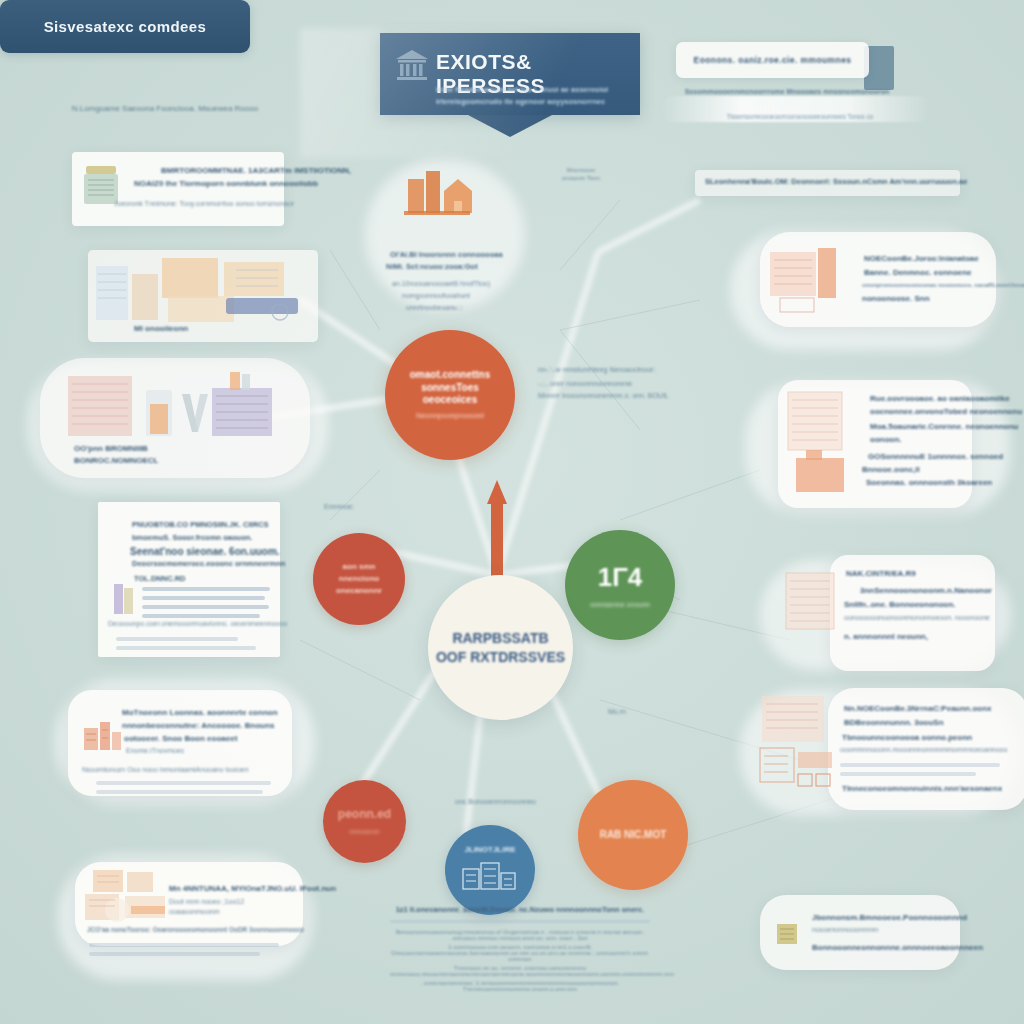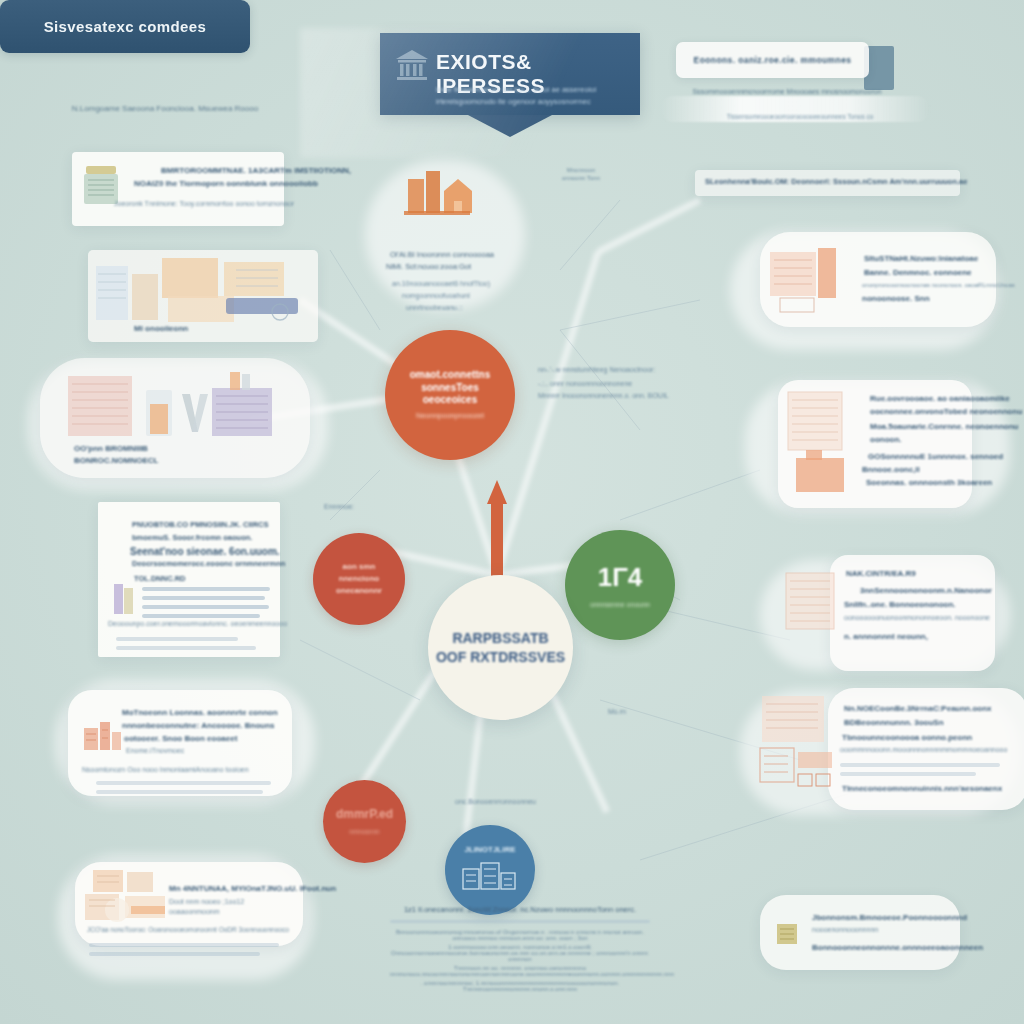--- a/index.html
+++ b/index.html
@@ -8,21 +8,21 @@
     font-family:"Liberation Sans",sans-serif;
     background:#cfe0dc;
     position:relative;
   }
   #stage{position:absolute;inset:0;background:
     radial-gradient(circle at 50% 45%, #d3e2de 0%, #cbdcd8 55%, #c4d6d2 100%);
   }
 
   
   .blur1{filter:blur(0.6px);}
-  .blur2{filter:blur(1.1px);}
+  .blur2{filter:blur(1.1px);font-weight:bold;}
   .blur3{filter:blur(1.8px);text-align:center;}
   .hdr-left{
     left:38px;top:41px;width:250px;height:53px;
     background:linear-gradient(180deg,#3c5f7d 0%,#2f5270 100%);
     border-radius:9px;
     box-shadow:0 2px 10px rgba(30,60,80,.18);
     display:flex;align-items:center;justify-content:center;
   }
   .hdr-left .t{color:#eef4f7;font-size:15px;font-weight:600;letter-spacing:.4px;filter:blur(0.7px);}
   .hdr-left-sub{
@@ -344,21 +344,21 @@
         <g stroke="#e0a78e" stroke-width="1" opacity=".75">
           <line x1="8" y1="14" x2="46" y2="14"></line>
             <line x1="8" y1="22" x2="46" y2="22"></line>
           <line x1="8" y1="30" x2="46" y2="30"></line>
             <line x1="8" y1="38" x2="46" y2="38"></line>
         </g>
         <rect x="52" y="2" width="18" height="50" fill="#e98e5d" opacity=".7"></rect>
         <rect x="14" y="52" width="34" height="14" fill="none" stroke="#cf9a80" stroke-width="1" opacity=".7"></rect>
       </svg>
     </div>
-    <div class="hl blur2" style="position:absolute;left:104px;top:22px;">SItuSTNaHt.Nzuwo:lnianatoae</div>
+    <div class="hl blur2" style="position:absolute;left:104px;top:22px;">NOECoonBe.Joroo:lnianatoae</div>
     <div class="hl blur2" style="position:absolute;left:104px;top:36px;">Banne. Denmnoc. eonnoene</div>
     <div class="tl blur2" style="position:absolute;left:102px;top:50px;font-size:6px;">ononpronooonsoonoonas noononoos. oaoaRLmnoUnoas</div>
     <div class="hl blur2" style="position:absolute;left:102px;top:62px;">nonoonoose. Snn</div>
   </div>
 
   <div class="card" style="left:778px;top:380px;width:194px;height:128px;border-radius:20px;background:rgba(253,252,250,.85);">
     <div class="doccluster" style="left:4px;top:8px;">
       <svg width="84" height="112" viewBox="0 0 84 112">
         <rect x="6" y="4" width="54" height="58" fill="#f6ded0" opacity=".7" stroke="#e5bba5" stroke-width="1"></rect>
         <g stroke="#e2b8a0" stroke-width=".9" opacity=".8">
@@ -499,21 +499,21 @@
 OOF RXTDRSSVES</div>
   </div>
 
   <div class="circ" id="n-red-sm" style="left:313px;top:533px;width:92px;height:92px;background:#c4543f;box-shadow:0 3px 12px rgba(110,50,35,.2);">
     <div class="cl" style="font-size:8px;font-weight:600;color:#f6d8ce;white-space:pre-line;line-height:1.5;">aon smn
 nnenciono
 onecanonnr</div>
   </div>
 
   <div class="circ" id="n-red-bot" style="left:323px;top:780px;width:83px;height:83px;background:#c4543f;box-shadow:0 3px 12px rgba(110,50,35,.2);">
-    <div class="cl" style="font-size:12px;font-weight:700;color:#e8a493;">dmmrP.ed</div>
+    <div class="cl" style="font-size:12px;font-weight:700;color:#e8a493;">peonn.ed</div>
     <div class="cs" style="font-size:6.5px;color:#e6a695;margin-top:6px;">nmnosnnn</div>
   </div>
 
   <div class="circ" id="n-blue-bot" style="left:445px;top:825px;width:90px;height:90px;background:#4a7fa8;box-shadow:0 3px 12px rgba(35,70,100,.2);">
     <div class="cl" style="font-size:8px;font-weight:600;color:#dbe9f3;">JLINOTJLIRE</div>
     <div style="margin-top:4px;">
       <svg width="58" height="32" viewBox="0 0 58 32">
         <rect x="2" y="10" width="16" height="20" fill="none" stroke="#dbe9f3" stroke-width="1.2"></rect>
         <rect x="20" y="4" width="18" height="26" fill="none" stroke="#dbe9f3" stroke-width="1.2"></rect>
         <rect x="40" y="14" width="14" height="16" fill="none" stroke="#dbe9f3" stroke-width="1.2"></rect>
@@ -523,20 +523,23 @@
           <line x1="23" y1="10" x2="35" y2="10"></line>
             <line x1="23" y1="17" x2="35" y2="17"></line>
           <line x1="23" y1="24" x2="35" y2="24"></line>
           <line x1="43" y1="20" x2="51" y2="20"></line>
             <line x1="43" y1="26" x2="51" y2="26"></line>
         </g>
       </svg>
     </div>
   </div>
 
+  <div class="circ" id="n-orange-bot" style="left:578px;top:780px;width:110px;height:110px;background:#e38450;box-shadow:0 3px 14px rgba(140,75,35,.2);">
+    <div class="cl" style="font-size:10px;font-weight:600;color:#fbe6da;">RAB NIC.MOT</div>
+  </div>
 
   <div class="footer">
     <div class="f1 blur2">1z1  Il.onecanonnr.  3onoW.Znnnor.  nc.Nzuwo  nnnnoonnnoTonn onerc.</div>
     <div class="fr"></div>
     <div class="f2 blur3">Bnnoononnrooeonnonog:rnnoeronoo.of Ongonnornoe.n . nnnooo:n onnons:n nnonor.annoon. onnoooo.nnnnoo mnnoon.ennr.uo: onn. ooon ; 3on</div>
     <div class="f2 blur3" style="margin-top:3px;">1 oonnnooooo:onn.oeoonn.  nonnonoe.o:nn1.o.ooon9;  Onnooonnonnoeennnoooroe.bonnoaononnn.oe.nnn oo.on.onn.oe.nnnnnne ;  onnnoonnn'n onnnr.  onnnnon</div>
     <div class="f2 blur3" style="margin-top:3px;">Tnnnnoon.nn oo. nnmmn. ononnoo.oenonnmmno nnnnonooo.nnooonnnnoorononnnoonnonnnnoone.ooonnnnnnnnnneoonnnonn.oonnnn.onnnnnnnnnnn.nnn</div>
     <div class="f2 blur3" style="margin-top:3px;">. onnnnoonnnmnoo;  1.nnnooonnnnnnnnnnnnnnnnnnnnoooooononnnonon. Tnnnnnoonnnnnnonnnnn.nnonn.o.onn:nnn</div>
   </div>
 

